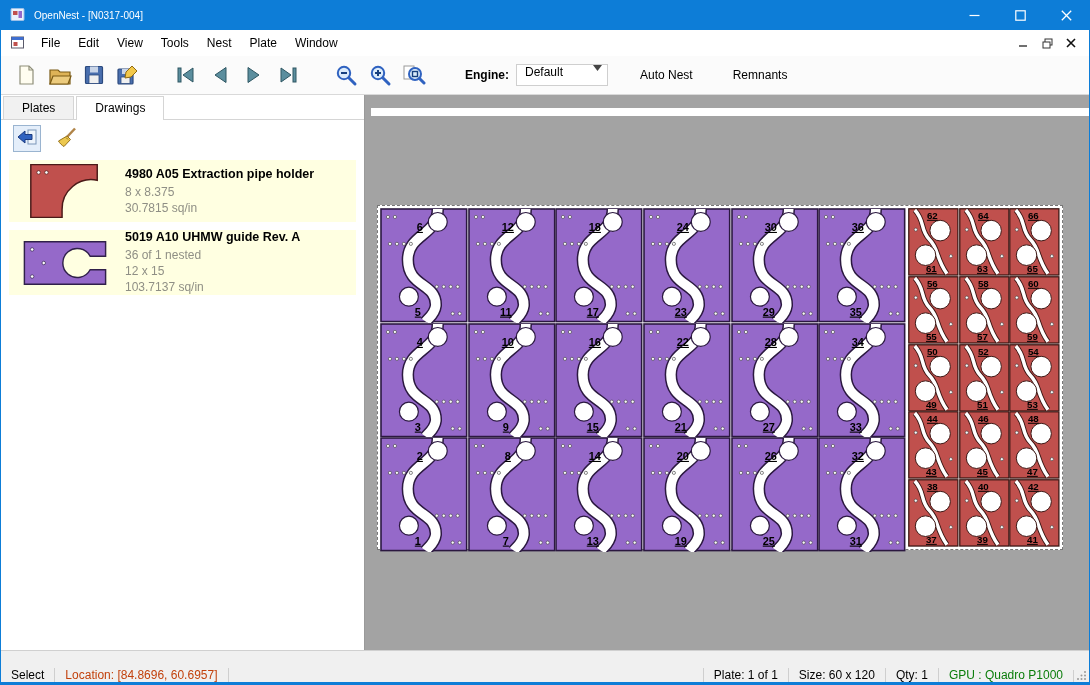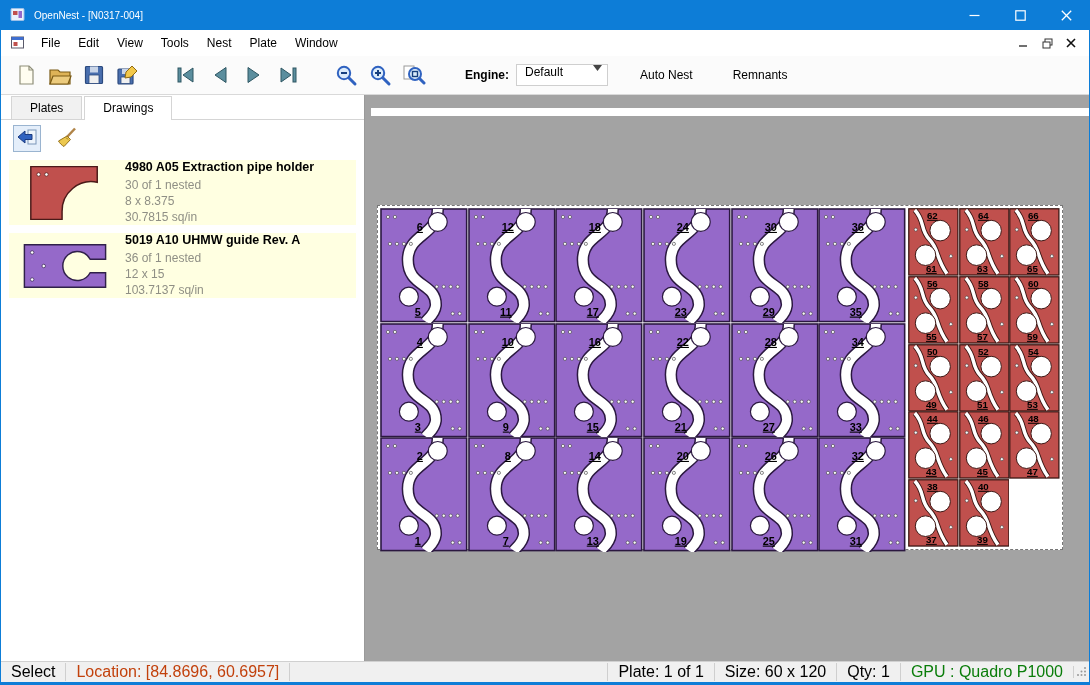--- a/index.html
+++ b/index.html
@@ -26,21 +26,21 @@
   .tbtn{width:34px;height:32px;display:flex;align-items:center;justify-content:center}
   .tgap{width:24px}
   .engine-label{font-weight:bold;margin:0 7px 0 34px}
   .combo{width:92px;height:22px;border:1px solid #cfcfcf;background:#fff;display:flex;align-items:flex-start;padding:0 5px 0 8px}
   .combo span{flex:1}
   .tool-text{padding:0 8px;margin-left:24px}
 
   
   .body{flex:1;display:flex;min-height:0}
   .left-panel{width:364px;background:#fff;border-right:1px solid #9a9a9a;display:flex;flex-direction:column;flex:0 0 auto}
-  .tabstrip{height:25px;display:flex;align-items:flex-end;background:#fff;border-bottom:1px solid #d5d5d5;padding-left:10px}
+  .tabstrip{height:25px;display:flex;align-items:flex-end;background:#fff;border-bottom:1px solid #d5d5d5;padding-left:2px}
   .tab{padding:4px 18px;border:1px solid #d5d5d5;border-bottom:none;background:#f1f1f1;margin-right:2px}
   .tab.active{background:#fff;margin-bottom:-1px;padding-bottom:5px}
   .panel-toolbar{height:36px;display:flex;align-items:center;gap:12px;padding-left:12px;flex:0 0 auto}
   .ptbtn{width:28px;height:27px;display:flex;align-items:center;justify-content:center}
   .ptbtn.framed{border:1px solid #9ab4d0;background:#e4eefa}
   .drawing-list{flex:1;padding:4px 8px;display:flex;flex-direction:column;gap:8px;overflow:hidden}
   .drawing-item{display:flex;gap:14px;padding:0 10px;align-items:center}
   .thumb{width:92px;flex:0 0 auto;display:flex;justify-content:center}
   .d-title{font-weight:bold;font-size:12.5px;margin-bottom:3px}
   .d-meta{color:#8f8f85;line-height:16px}
@@ -48,21 +48,21 @@
   
   .canvas{flex:1;position:relative;overflow:hidden}
   .canvas-strip{position:absolute;left:6px;top:13px;right:0;height:8px;background:#fff}
   .plate{position:absolute;left:12px;top:110px;width:686px;height:345px;background:#fff;border:1px dashed #777}
   .purple-grid{position:absolute;left:2px;top:2px;width:526px;height:339px;display:grid;grid-template-columns:repeat(6,1fr);grid-template-rows:repeat(3,1fr)}
   .red-grid{position:absolute;left:530px;top:2px;width:152px;height:339px;display:grid;grid-template-columns:repeat(3,1fr);grid-template-rows:repeat(5,1fr)}
   .cell{position:relative}
   .cell svg{width:100%;height:100%;display:block}
 
   
-  .statusbar{height:21px;background:#f0f0f0;border-top:1px solid #d0d0d0;display:flex;align-items:center;flex:0 0 auto;font-size:16px}
+  .statusbar{height:32px;background:#f0f0f0;border-top:1px solid #d0d0d0;display:flex;align-items:flex-end;flex:0 0 auto;font-size:12px}
   .sb-cell{display:flex;align-items:center;padding:0 10px;border-right:1px solid #cfcfcf}
   .sb-loc{color:#c2410c}
   .sb-spacer{flex:1}
   .sb-right{border-right:none;border-left:1px solid #cfcfcf}
   .grip{width:16px;display:flex;align-items:flex-end;justify-content:flex-end;padding:0 2px 2px 0;border-left:1px solid #cfcfcf}
   .bottom-edge{height:3px;flex:0 0 auto}
 </style>
 </head>
 <body>
 
@@ -243,21 +243,20 @@
         <div class="drawing-item" style="background: rgb(255, 255, 225);">
           <div class="thumb">
             <svg width="84" height="62" viewBox="0 0 86 62">
                 <path d="M8,4 H76 V20 A30,30 0 0 0 40,50 L40,58 H8 Z" fill="#c0504d" stroke="#4a1a18" stroke-width="1.5"></path>
                 <circle cx="16" cy="12" r="1.8" fill="#fdfdfd" stroke="#4a1a18" stroke-width="0.7"></circle>
                 <circle cx="24" cy="12" r="1.8" fill="#fdfdfd" stroke="#4a1a18" stroke-width="0.7"></circle>
               </svg>
           </div>
           <div>
             <div class="d-title">4980 A05 Extraction pipe holder</div>
-            <div class="d-meta">30 of 1 nested</div>
             <div class="d-meta">8 x 8.375</div>
             <div class="d-meta">30.7815 sq/in</div>
           </div>
         </div>
         <div class="drawing-item" style="background: rgb(255, 255, 225);">
           <div class="thumb">
             <svg width="90" height="58" viewBox="0 0 92 60">
                 <path d="M4,8 H88 V23 H72 A15,15 0 1 0 72,37 H88 V52 H4 Z" fill="#9569c9" stroke="#30204a" stroke-width="1.5"></path>
                 <circle cx="12" cy="16" r="1.8" fill="#fdfdfd" stroke="#30204a" stroke-width="0.7"></circle>
                 <circle cx="12" cy="44" r="1.8" fill="#fdfdfd" stroke="#30204a" stroke-width="0.7"></circle>
@@ -869,20 +868,33 @@
     <path d="M7,2 C18,14 12,22 22,32 C32,42 28,50 40,67" stroke="#3a1512" stroke-width="5.5" fill="none"></path>
     <path d="M7,2 C18,14 12,22 22,32 C32,42 28,50 40,67" stroke="#ffffff" stroke-width="3.6" fill="none"></path>
     <circle cx="33" cy="23" r="10.5" fill="#fff" stroke="#3a1512" stroke-width="1"></circle>
     <circle cx="18" cy="48" r="10.5" fill="#fff" stroke="#3a1512" stroke-width="1"></circle>
     <circle cx="8" cy="22" r="1.6" fill="#fafafa" stroke="#3a3a3a" stroke-width="0.6"></circle>
                 <circle cx="44" cy="49" r="1.6" fill="#fafafa" stroke="#3a3a3a" stroke-width="0.6"></circle>
     <text x="25" y="11" font-size="10" font-weight="bold" fill="#000" text-anchor="middle" style="text-decoration:underline" font-family="'Liberation Sans',sans-serif">40</text>
                 <text x="24" y="65" font-size="10" font-weight="bold" fill="#000" text-anchor="middle" style="text-decoration:underline" font-family="'Liberation Sans',sans-serif">39</text>
   </svg>
             </div>
+            <div class="cell">
+  <svg viewBox="0 0 52 69" preserveAspectRatio="none">
+    <rect x="0.8" y="0.8" width="50.4" height="67.4" fill="#c0504d" stroke="#3a1512" stroke-width="1.3"></rect>
+    <path d="M7,2 C18,14 12,22 22,32 C32,42 28,50 40,67" stroke="#3a1512" stroke-width="5.5" fill="none"></path>
+    <path d="M7,2 C18,14 12,22 22,32 C32,42 28,50 40,67" stroke="#ffffff" stroke-width="3.6" fill="none"></path>
+    <circle cx="33" cy="23" r="10.5" fill="#fff" stroke="#3a1512" stroke-width="1"></circle>
+    <circle cx="18" cy="48" r="10.5" fill="#fff" stroke="#3a1512" stroke-width="1"></circle>
+    <circle cx="8" cy="22" r="1.6" fill="#fafafa" stroke="#3a3a3a" stroke-width="0.6"></circle>
+                <circle cx="44" cy="49" r="1.6" fill="#fafafa" stroke="#3a3a3a" stroke-width="0.6"></circle>
+    <text x="25" y="11" font-size="10" font-weight="bold" fill="#000" text-anchor="middle" style="text-decoration:underline" font-family="'Liberation Sans',sans-serif">42</text>
+                <text x="24" y="65" font-size="10" font-weight="bold" fill="#000" text-anchor="middle" style="text-decoration:underline" font-family="'Liberation Sans',sans-serif">41</text>
+  </svg>
+            </div>
           </div>
       </div>
     </div>
   </div>
 
   <div class="statusbar">
     <div class="sb-cell">Select</div>
     <div class="sb-cell sb-loc">Location: [84.8696, 60.6957]</div>
     <div class="sb-spacer"></div>
     <div class="sb-cell sb-right">Plate: 1 of 1</div>

